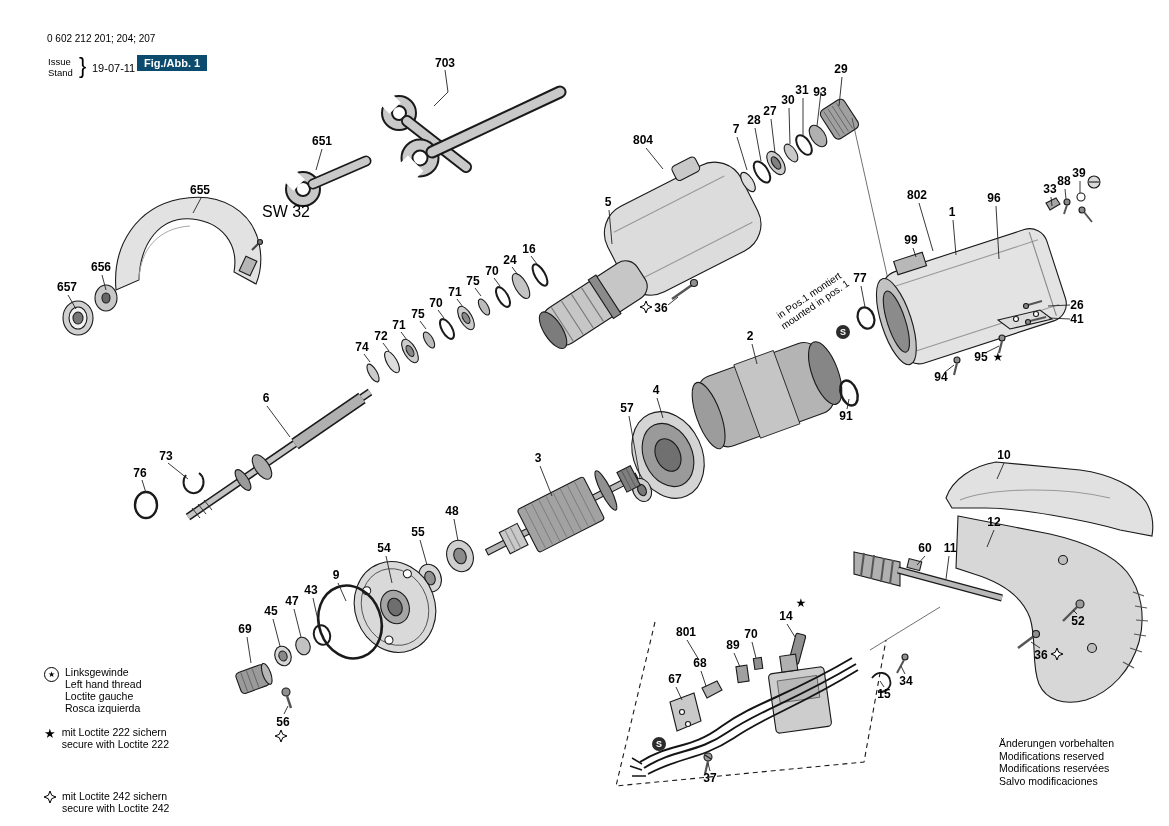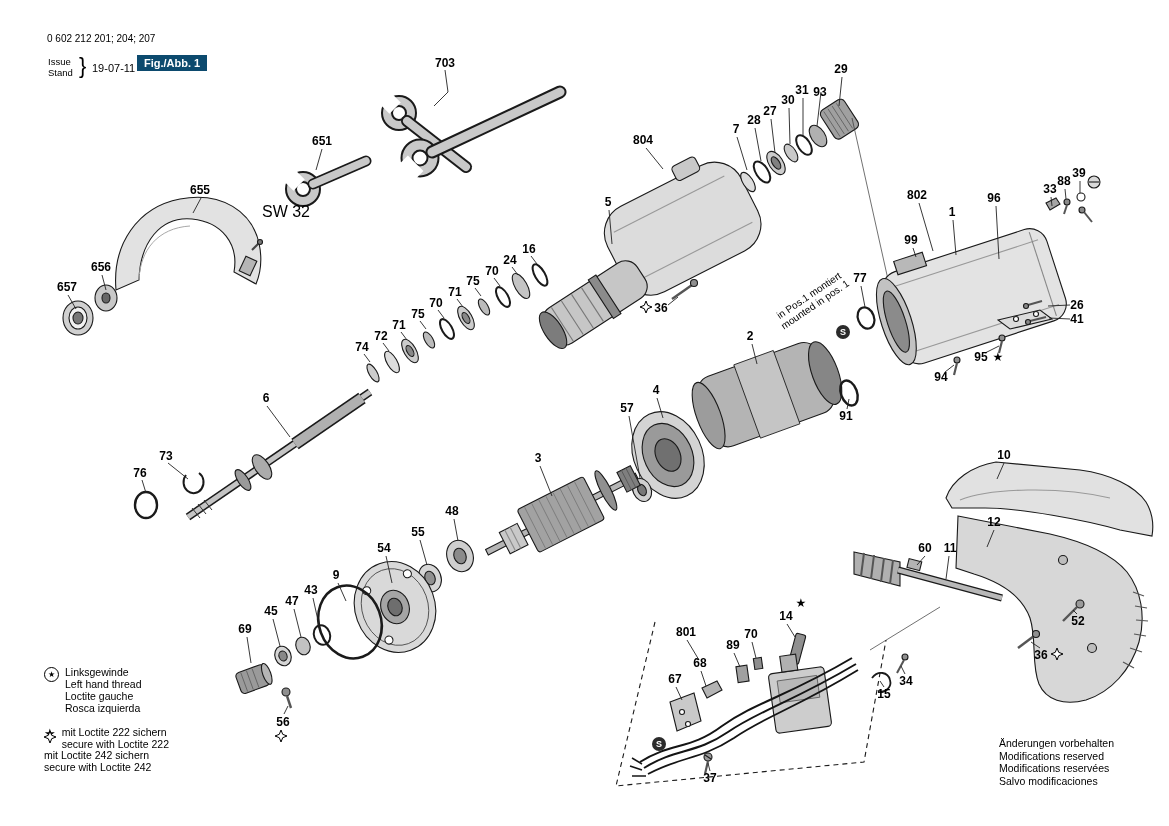--- a/index.html
+++ b/index.html
@@ -16,21 +16,21 @@
   .hdr-partnum{position:absolute;left:47px;top:33px;font-size:10px;}
   .hdr-issue{position:absolute;left:48px;top:56px;font-size:9.5px;line-height:11px;}
   .hdr-brace{position:absolute;left:79px;top:53px;font-size:22px;font-weight:normal;}
   .hdr-date{position:absolute;left:92px;top:62px;font-size:11px;}
   .fig-badge{position:absolute;left:137px;top:55px;background:#0c4a6e;color:#fff;
              font-size:11px;font-weight:bold;padding:2px 7px;}
   .sw32{position:absolute;left:262px;top:203px;font-size:16px;}
   .mounted-note{position:absolute;left:812px;top:300px;transform:translate(-50%,-50%) rotate(-34deg);
                 font-size:10px;line-height:11px;text-align:center;white-space:nowrap;}
   .legend-group{position:absolute;display:flex;gap:6px;align-items:flex-start;}
-  .lg1{left:44px;top:666px;} .lg2{left:44px;top:726px;} .lg3{left:44px;top:730px;flex-direction:column;}
+  .lg1{left:44px;top:666px;} .lg2{left:44px;top:726px;} .lg3{left:44px;top:790px;}
   .legend-lines{font-size:10.5px;line-height:12px;}
   .li-circlestar{width:13px;height:13px;border:1.3px solid #000;border-radius:50%;
                  display:inline-flex;align-items:center;justify-content:center;flex:0 0 auto;margin-top:1px;}
   .li-circlestar span{font-size:8px;line-height:1;}
   .li-star5{font-size:13px;line-height:1;margin-top:1px;}
   .li-star4{margin-top:1px;display:inline-flex;}
   .footer-right{position:absolute;left:999px;top:737px;font-size:10.5px;line-height:12.5px;}
 </style>
 </head>
 <body>

